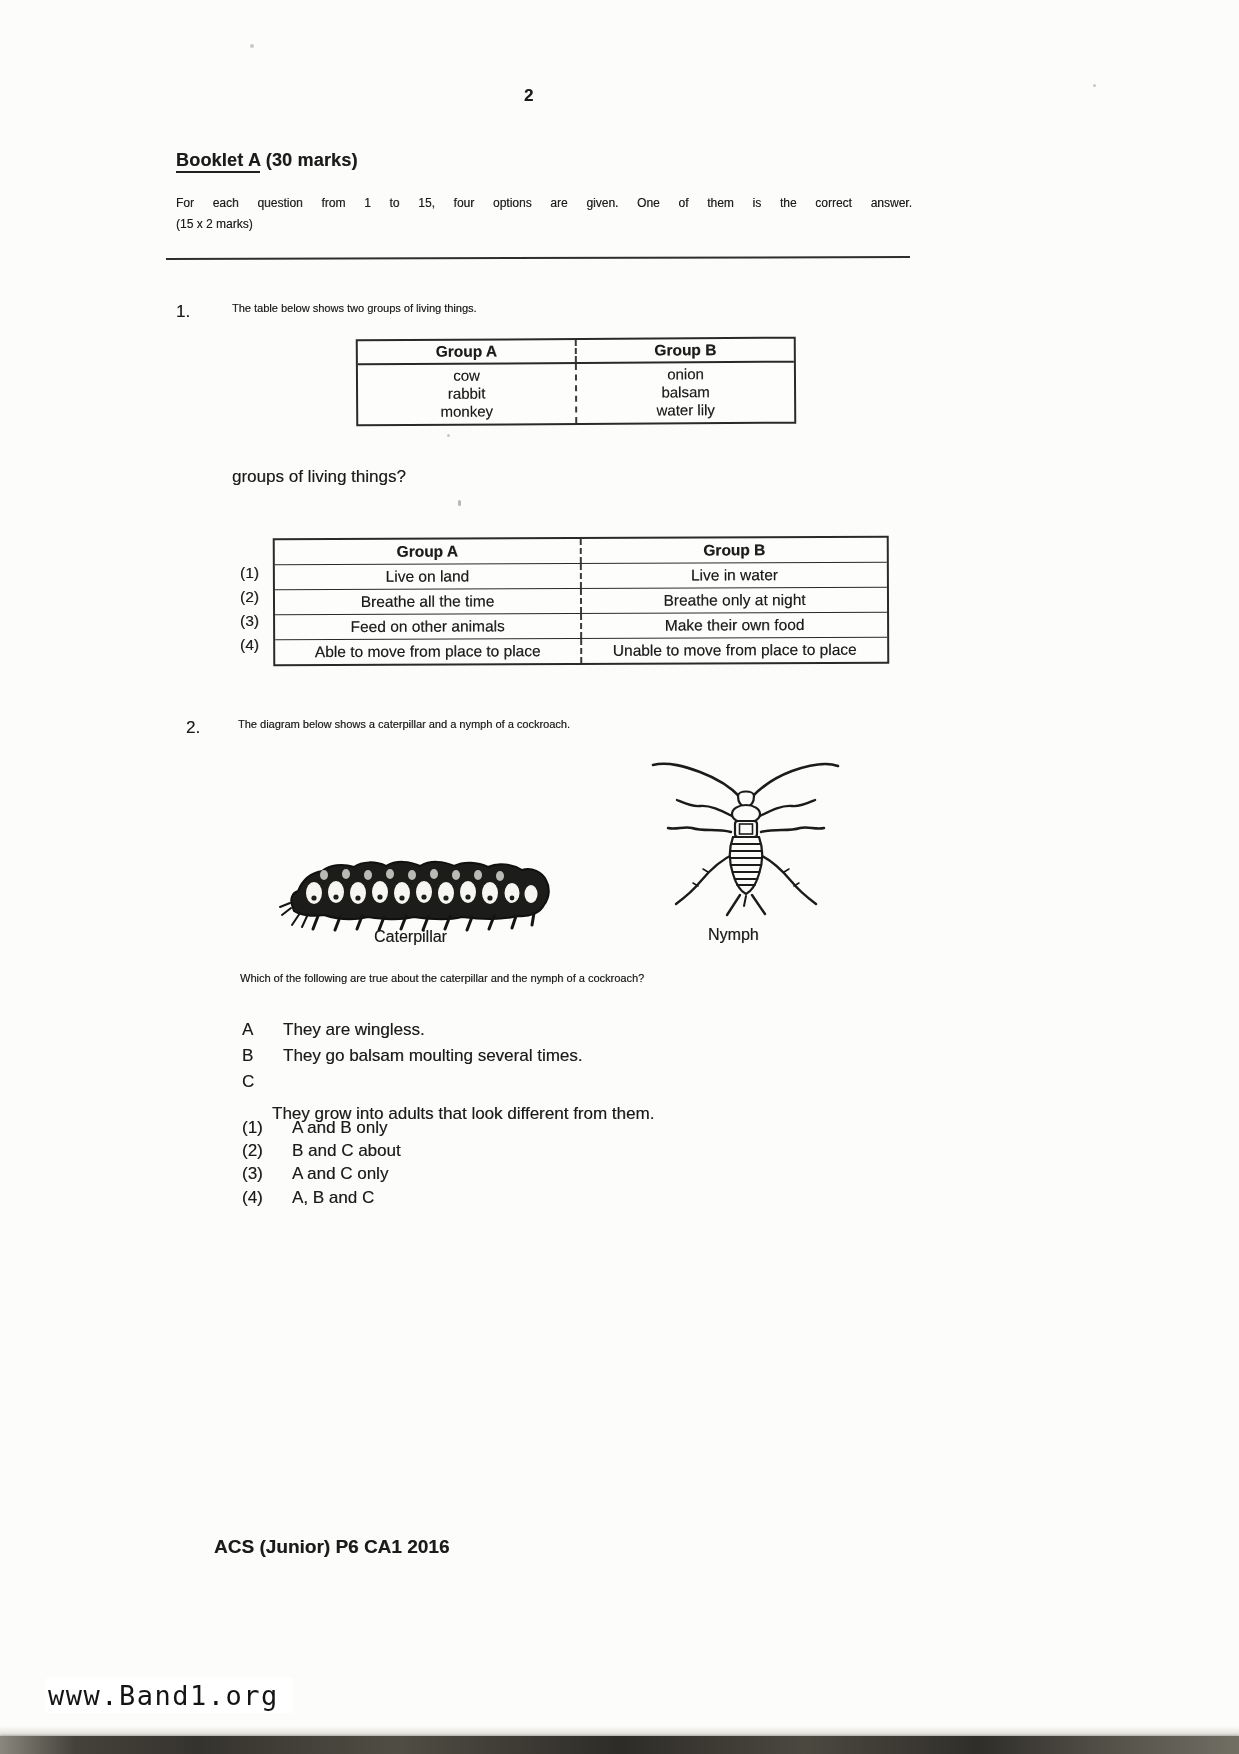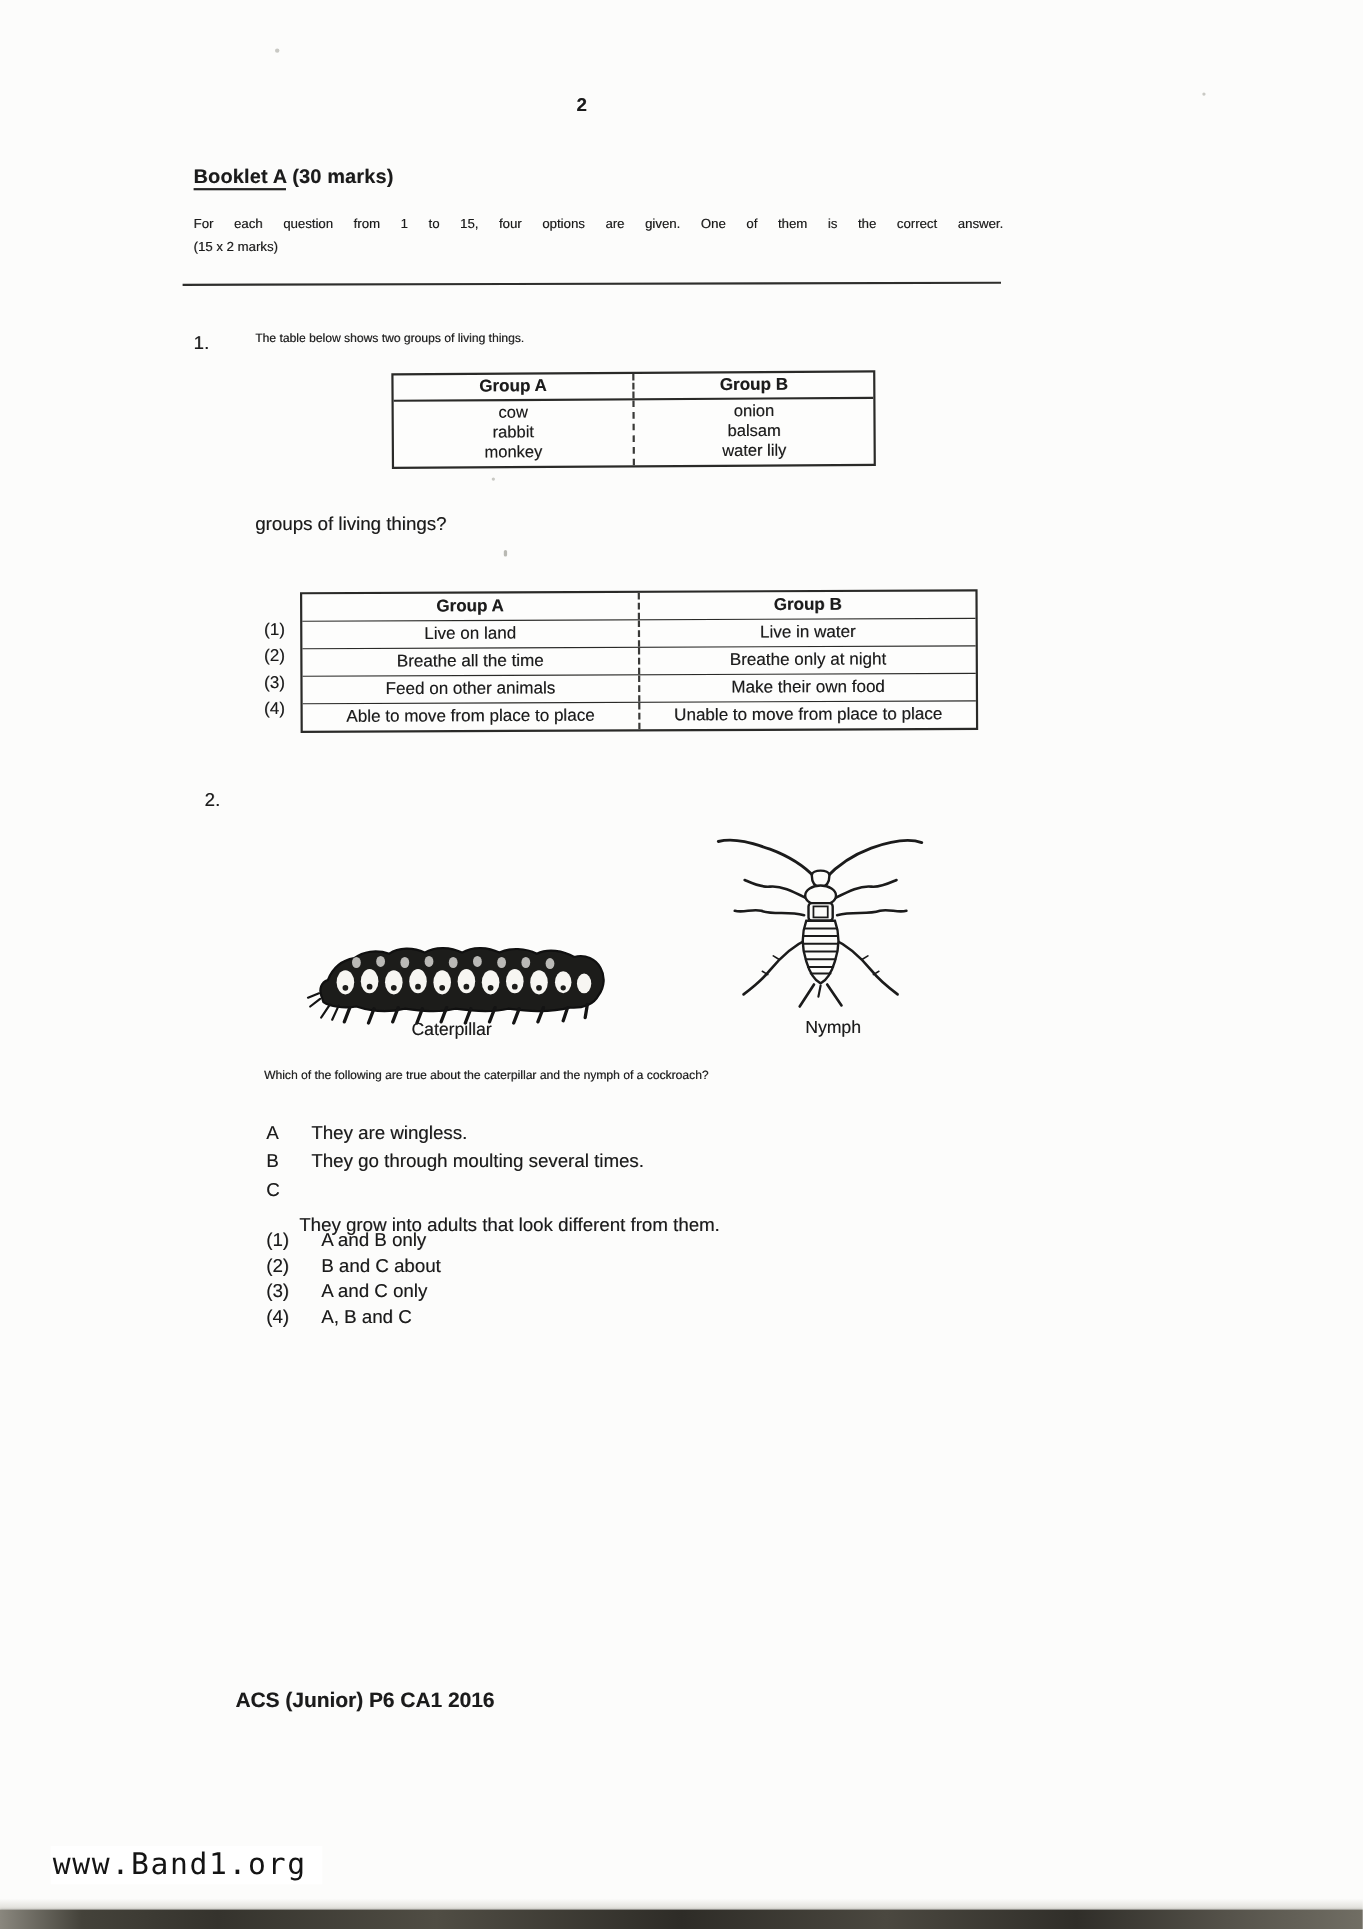--- a/index.html
+++ b/index.html
@@ -122,20 +122,21 @@
       <div class="cell first">Feed on other animals</div>
       <div class="cell">Make their own food</div>
     </div>
     <div class="trow">
       <div class="cell first">Able to move from place to place</div>
       <div class="cell">Unable to move from place to place</div>
     </div>
   </div>
 
   <div class="abs qnum ink" style="left:186px;top:718px;">2.</div>
+  <div class="abs qtext ink" style="left:238px;top:718px;">The diagram below shows a caterpillar and a nymph of a cockroach.</div>
 
   <div class="abs" style="left:278px;top:845px;">
     <svg width="292" height="92" viewBox="0 0 292 92">
       <path d="M14,60 C12,54 14,48 20,46 C24,36 32,28 44,26 C52,20 64,18 76,22 C84,16 98,16 108,21 C118,15 132,16 142,21 C152,15 166,16 176,21 C186,16 200,17 210,22 C220,17 234,19 244,25 C254,22 264,27 268,35 C272,42 272,52 266,60 C262,68 252,72 240,71 C220,76 200,74 184,72 C168,76 150,74 136,72 C120,76 104,74 90,72 C74,76 58,74 46,70 C34,72 22,70 16,66 Z" fill="#1c1c1a" stroke="#101010" stroke-width="2"></path>
       <g fill="#f7f6f2">
         <ellipse cx="36" cy="48" rx="8" ry="11"></ellipse>
           <ellipse cx="58" cy="47" rx="8" ry="11"></ellipse>
         <ellipse cx="80" cy="48" rx="8" ry="11"></ellipse>
           <ellipse cx="102" cy="47" rx="8" ry="11"></ellipse>
         <ellipse cx="124" cy="48" rx="8" ry="11"></ellipse>
@@ -217,28 +218,28 @@
             <path d="M84.5,116 L111.5,116"></path>
             <path d="M86.5,123 L109.5,123"></path>
           <path d="M89,129 L107,129"></path>
         </g>
         <path d="M92,139 L79,159" stroke-width="2.4"></path>
         <path d="M104,139 L117,158" stroke-width="2.4"></path>
         <path d="M98,140 L96,150" stroke-width="2"></path>
       </g>
     </svg>
   </div>
-  <div class="abs fig-label ink" style="left:732px;top:926px;">Nymph</div>
+  <div class="abs fig-label ink" style="left:708px;top:926px;">Nymph</div>
 
   <div class="abs qtext ink" style="left:240px;top:972px;">Which of the following are true about the caterpillar and the nymph of a cockroach?</div>
 
   <div class="abs stmt-letter ink" style="left:242px;top:1020px;">A</div>
   <div class="abs stmt-text ink" style="left:283px;top:1020px;">They are wingless.</div>
   <div class="abs stmt-letter ink" style="left:242px;top:1046px;">B</div>
-  <div class="abs stmt-text ink" style="left:283px;top:1046px;">They go through moulting several times.</div>
+  <div class="abs stmt-text ink" style="left:283px;top:1046px;">They go balsam moulting several times.</div>
   <div class="abs stmt-letter ink" style="left:242px;top:1072px;">C</div>
   <div class="abs stmt-text ink" style="left:272px;top:1072px;margin-top:32px;">They grow into adults that look different from them.</div>
 
   <div class="abs opt-num ink" style="left:242px;top:1118px;">(1)</div>
   <div class="abs opt-text ink" style="left:292px;top:1118px;">A and B only</div>
   <div class="abs opt-num ink" style="left:242px;top:1141px;">(2)</div>
   <div class="abs opt-text ink" style="left:292px;top:1141px;">B and C about</div>
   <div class="abs opt-num ink" style="left:242px;top:1164px;">(3)</div>
   <div class="abs opt-text ink" style="left:292px;top:1164px;">A and C only</div>
   <div class="abs opt-num ink" style="left:242px;top:1188px;">(4)</div>

